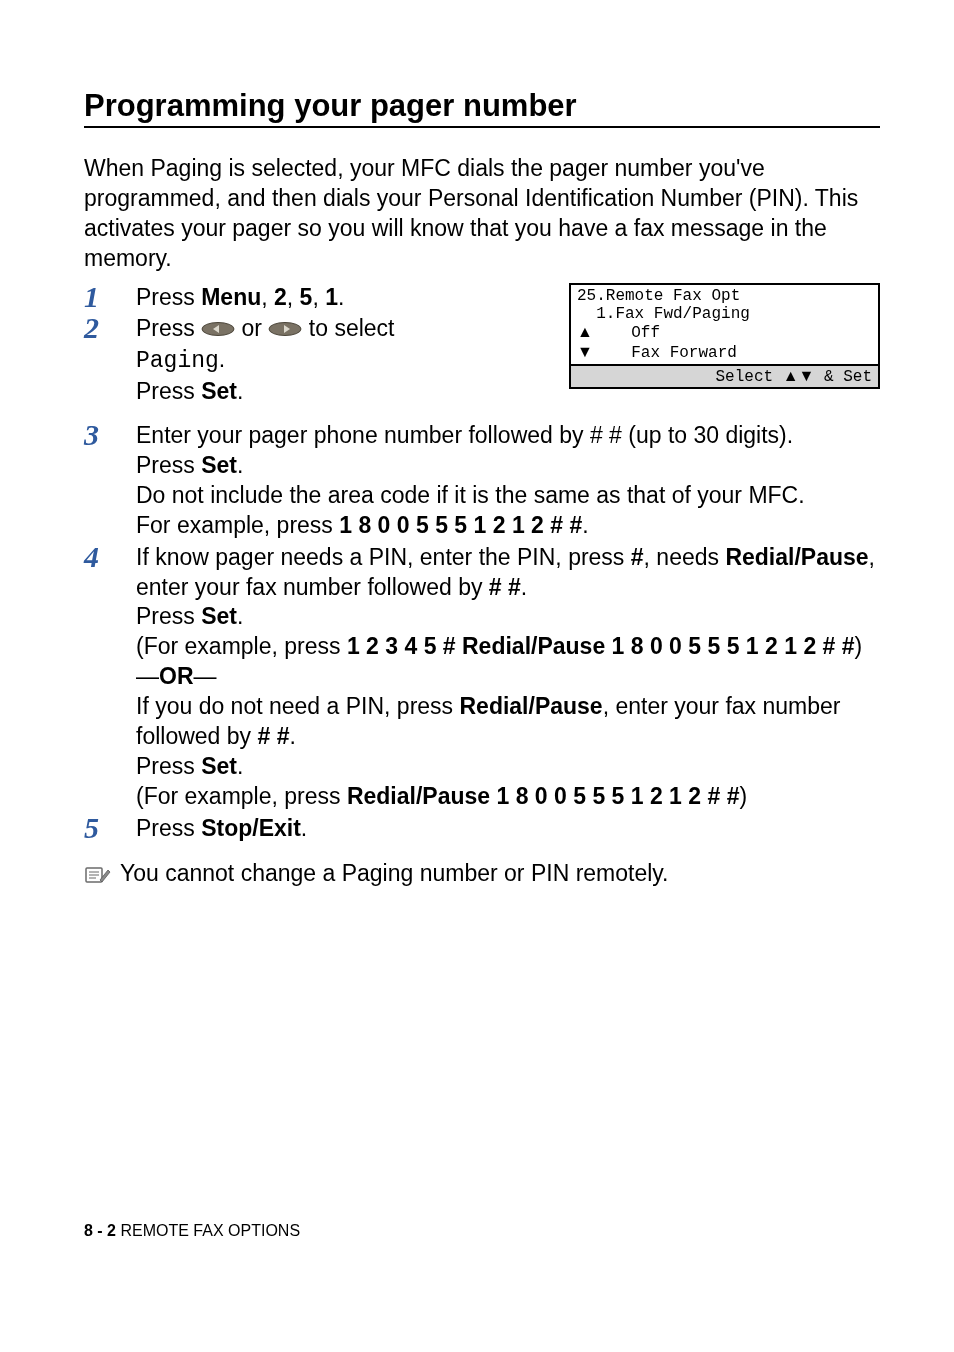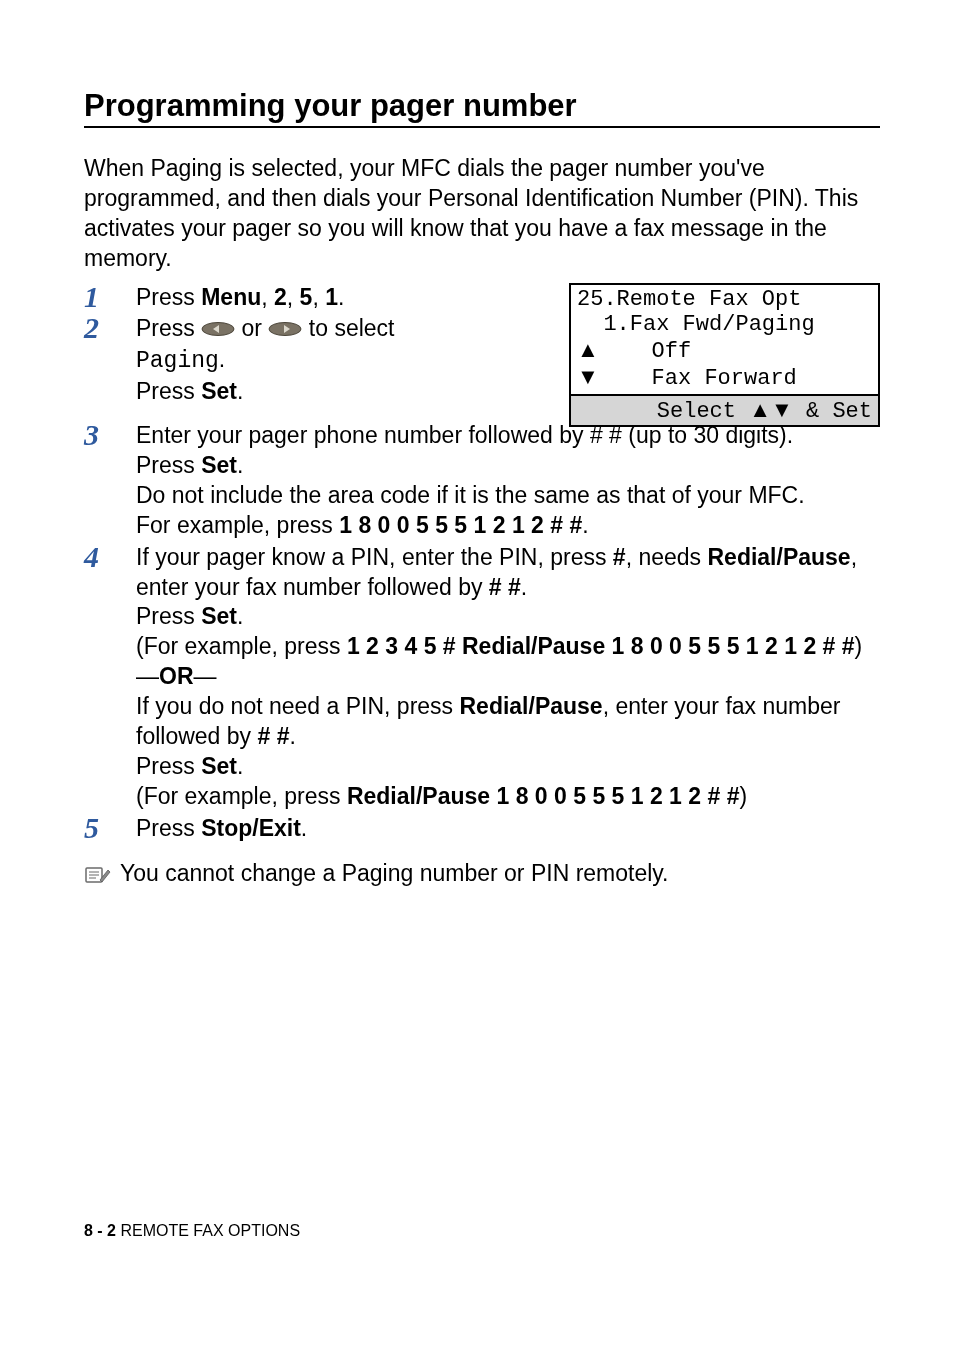--- a/index.html
+++ b/index.html
@@ -6,21 +6,21 @@
   html, body { width: 954px; height: 1352px; background: #fff; font-family: Arial, Helvetica, sans-serif; color: #000; }
   .page { padding: 88px 74px 0 84px; position: relative; height: 100%; }
   .title { font-size: 31px; font-weight: bold; margin-bottom: 2px; }
   .rule { border: none; border-top: 2px solid #000; margin-bottom: 26px; }
   .intro { font-size: 23px; line-height: 1.3; margin-bottom: 9px; }
   .steps-area { position: relative; }
   .step { position: relative; padding-left: 52px; margin-bottom: 2px; font-size: 23px; line-height: 1.3; }
   .stepnum { position: absolute; left: 0; top: -6px; font-size: 30px; font-style: italic; font-weight: bold; color: #2f5a9e; font-family: "Times New Roman", serif; }
   .b { font-weight: bold; }
   .mono { font-family: "Courier New", Courier, monospace; }
-  .lcd { position: absolute; right: 0; top: 0; width: 311px; border: 2px solid #000; font-family: "Courier New", Courier, monospace; font-size: 22px; }
+  .lcd { position: absolute; right: 0; top: 0; width: 311px; border: 2px solid #000; font-family: "Courier New", Courier, monospace; font-size: 16px; }
   .lcd-body { padding: 2px 6px 2px 6px; }
   .lcd-line { white-space: pre; line-height: 1.15; }
   .lcd-footer { border-top: 2px solid #000; background: #d6d6d6; padding: 1px 6px; white-space: pre; text-align: right; }
   .step12-wrap { min-height: 112px; }
   .note { display: flex; align-items: flex-start; gap: 8px; margin-top: 16px; font-size: 23px; padding-left: 0px; }
   .note-icon { width: 28px; height: 22px; margin-top: 4px; }
   .footer-line { position: absolute; bottom: 112px; left: 84px; font-size: 16px; text-align: right; }
   .footer-line .fb { font-weight: bold; }
   .key-icon { display: inline-block; vertical-align: middle; }
   .arrow { font-family: Arial, sans-serif; }
@@ -77,21 +77,21 @@
     <div class="step" style="margin-top:14px;">
       <span class="stepnum">3</span>
       <span>Enter your pager phone number followed by # # (up to 30 digits).</span>
       <span class="sub"><span>Press </span><span class="b">Set</span><span>.</span></span>
       <span class="sub">Do not include the area code if it is the same as that of your MFC.</span>
       <span class="sub"><span>For example, press </span><span class="b">1 8 0 0 5 5 5 1 2 1 2 # #</span><span>.</span></span>
     </div>
 
     <div class="step">
       <span class="stepnum">4</span>
-      <span>If your pager know a PIN, enter the PIN, press </span><span class="b">#</span><span>, needs </span>
+      <span>If know pager needs a PIN, enter the PIN, press </span><span class="b">#</span><span>, needs </span>
       <span class="b">Redial/Pause</span><span>, enter your fax number followed by </span><span class="b"># #</span><span>.</span>
       <span class="sub"><span>Press </span><span class="b">Set</span><span>.</span></span>
       <span class="sub"><span>(For example, press </span><span class="b">1 2 3 4 5 # Redial/Pause 1 8 0 0 5 5 5 1 2 1 2 # #</span><span>)</span></span>
       <span class="sub"><span>—</span><span class="b">OR</span><span>—</span></span>
       <span class="sub"><span>If you do not need a PIN, press </span><span class="b">Redial/Pause</span><span>, enter your fax number followed by </span><span class="b"># #</span><span>.</span></span>
       <span class="sub"><span>Press </span><span class="b">Set</span><span>.</span></span>
       <span class="sub"><span>(For example, press </span><span class="b">Redial/Pause 1 8 0 0 5 5 5 1 2 1 2 # #</span><span>)</span></span>
     </div>
 
     <div class="step">

